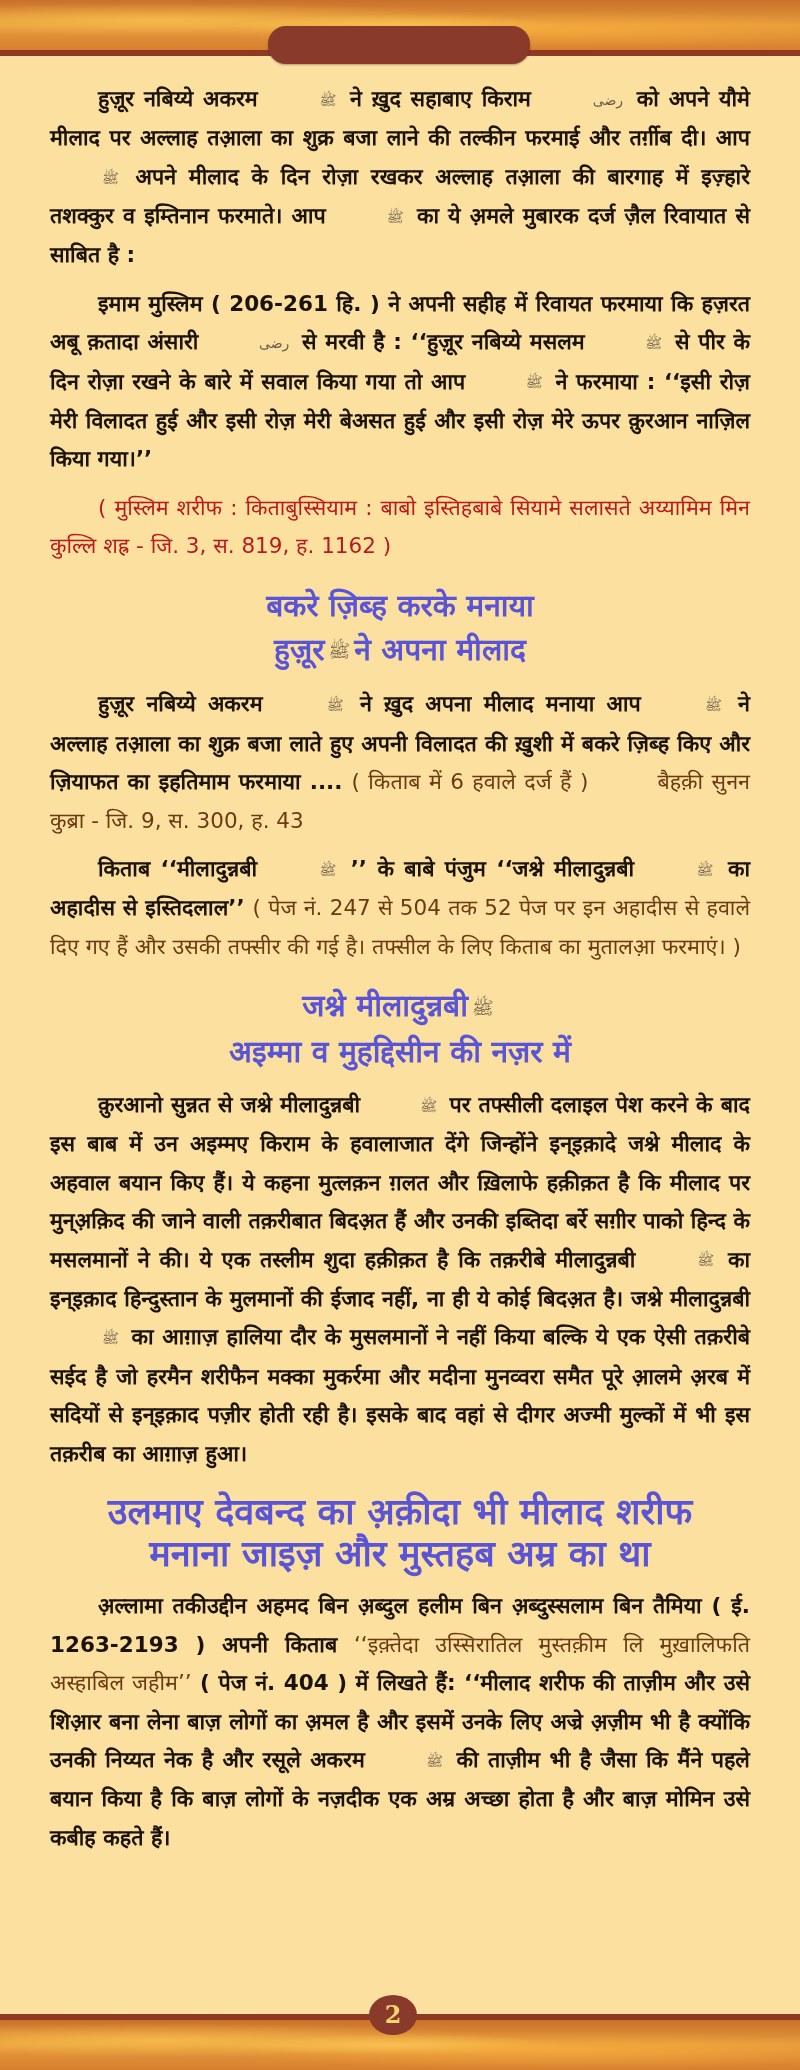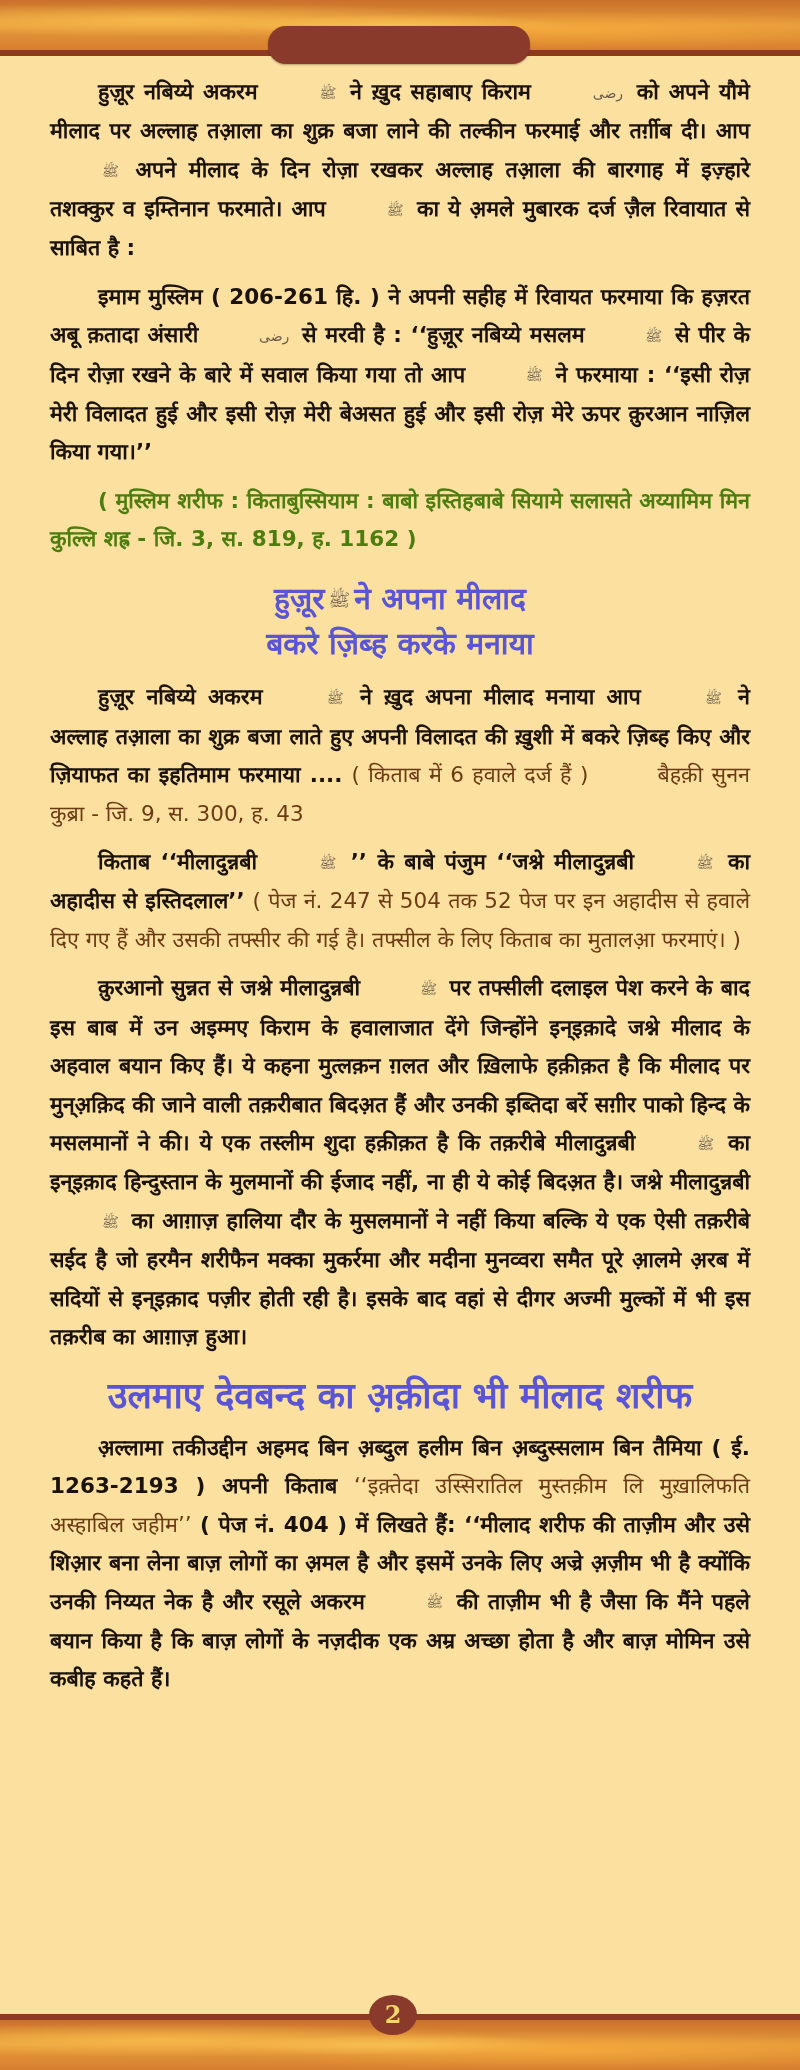--- a/index.html
+++ b/index.html
@@ -24,26 +24,26 @@
     background: #8a3a2a; border-radius: 18px;
     box-shadow: 0 1px 2px rgba(0,0,0,0.3);
   }
   .page-num {
     position: absolute; left: 369px; top: 1995px; width: 48px; height: 40px;
     background: #8a3a2a; border-radius: 50%;
     color: #f3d66e; font-family: "DejaVu Serif", serif; font-weight: bold;
     font-size: 24px; text-align: center; line-height: 40px; z-index: 2;
   }
   .content {
-    position: absolute; left: 50px; top: 73px; width: 700px;
+    position: absolute; left: 50px; top: 80px; width: 700px;
     color: #1b120c;
     font-size: 21.5px; line-height: 38.5px; font-weight: bold;
   }
   .content p { margin: 0 0 10px 0; text-align: justify; text-indent: 48px; }
-  .ref { color: #4d7c0f; font-weight: bold; }
+  .ref { color: #b91c1c; font-weight: normal; }
   .ref-inline { color: #6b3a12; font-weight: normal; margin-top: 47px; }
   .heading {
     color: #5a55d6; text-align: center; font-size: 30px; line-height: 44px;
     font-weight: bold; margin: 18px 0 12px 0;
   }
   .heading.small { font-size: 36px; line-height: 42px; }
   .seal {
     display: inline-block; color: #6b5a4a; font-size: 14px; font-weight: normal;
     padding: 0 4px; vertical-align: middle; font-family: "DejaVu Serif", serif;
   }
@@ -75,22 +75,22 @@
     <span>से मरवी है : ‘‘हुज़ूर नबिय्ये मसलम</span>
     <span class="seal">ﷺ</span>
     <span>से पीर के दिन रोज़ा रखने के बारे में सवाल किया गया तो आप</span>
     <span class="seal">ﷺ</span>
     <span>ने फरमाया : ‘‘इसी रोज़ मेरी विलादत हुई और इसी रोज़ मेरी बेअसत हुई और इसी रोज़ मेरे ऊपर क़ुरआन नाज़िल किया गया।’’</span>
   </p>
 
   <p class="ref">( मुस्लिम शरीफ : किताबुस्सियाम : बाबो इस्तिहबाबे सियामे सलासते अय्यामिम मिन कुल्लि शह्र - जि. 3, स. 819, ह. 1162 )</p>
 
   <div class="heading">
+    <div>बकरे ज़िब्ह करके मनाया</div>
     <div><span>हुज़ूर</span><span class="seal">ﷺ</span><span>ने अपना मीलाद</span></div>
-    <div>बकरे ज़िब्ह करके मनाया</div>
   </div>
 
   <p>
     <span>हुज़ूर नबिय्ये अकरम</span>
     <span class="seal">ﷺ</span>
     <span>ने ख़ुद अपना मीलाद मनाया आप</span>
     <span class="seal">ﷺ</span>
     <span>ने अल्लाह तआ़ला का शुक्र बजा लाते हुए अपनी विलादत की ख़ुशी में बकरे ज़िब्ह किए और ज़ियाफत का इहतिमाम फरमाया ....</span>
     <span class="ref-inline">( किताब में 6 हवाले दर्ज हैं )</span>
     <span class="ref-inline" style="margin-left:60px">बैहक़ी सुनन कुब्रा - जि. 9, स. 300, ह. 43</span>
@@ -98,33 +98,38 @@
 
   <p>
     <span>किताब ‘‘मीलादुन्नबी</span>
     <span class="seal">ﷺ</span>
     <span>’’ के बाबे पंजुम ‘‘जश्ने मीलादुन्नबी</span>
     <span class="seal">ﷺ</span>
     <span>का अहादीस से इस्तिदलाल’’</span>
     <span class="ref-inline">( पेज नं. 247 से 504 तक 52 पेज पर इन अहादीस से हवाले दिए गए हैं और उसकी तफ्सीर की गई है। तफ्सील के लिए किताब का मुतालआ़ फरमाएं। )</span>
   </p>
 
+  <div class="heading">
+    <div><span>जश्ने मीलादुन्नबी</span><span class="seal">ﷺ</span></div>
+    <div>अइम्मा व मुहद्दिसीन की नज़र में</div>
+  </div>
 
   <p>
     <span>क़ुरआनो सुन्नत से जश्ने मीलादुन्नबी</span>
     <span class="seal">ﷺ</span>
     <span>पर तफ्सीली दलाइल पेश करने के बाद इस बाब में उन अइम्मए किराम के हवालाजात देंगे जिन्होंने इन्इक़ादे जश्ने मीलाद के अहवाल बयान किए हैं। ये कहना मुत्लक़न ग़लत और ख़िलाफे हक़ीक़त है कि मीलाद पर मुन्अ़क़िद की जाने वाली तक़रीबात बिदअ़त हैं और उनकी इब्तिदा बर्रे सग़ीर पाको हिन्द के मसलमानों ने की। ये एक तस्लीम शुदा हक़ीक़त है कि तक़रीबे मीलादुन्नबी</span>
     <span class="seal">ﷺ</span>
     <span>का इन्इक़ाद हिन्दुस्तान के मुलमानों की ईजाद नहीं, ना ही ये कोई बिदअ़त है। जश्ने मीलादुन्नबी</span>
     <span class="seal">ﷺ</span>
     <span>का आग़ाज़ हालिया दौर के मुसलमानों ने नहीं किया बल्कि ये एक ऐसी तक़रीबे सईद है जो हरमैन शरीफैन मक्का मुकर्रमा और मदीना मुनव्वरा समैत पूरे आ़लमे अ़रब में सदियों से इन्इक़ाद पज़ीर होती रही है। इसके बाद वहां से दीगर अज्मी मुल्कों में भी इस तक़रीब का आग़ाज़ हुआ।</span>
   </p>
 
   <div class="heading small">
     <div>उलमाए देवबन्द का अ़क़ीदा भी मीलाद शरीफ</div>
+    <div>मनाना जाइज़ और मुस्तहब अम्र का था</div>
   </div>
 
 
   <p>
     <span>अ़ल्लामा तकीउद्दीन अहमद बिन अ़ब्दुल हलीम बिन अ़ब्दुस्सलाम बिन तैमिया ( ई. 1263-2193 ) अपनी किताब</span>
     <span class="ref-inline">‘‘इक़्तेदा उस्सिरातिल मुस्तक़ीम लि मुख़ालिफति अस्हाबिल जहीम’’</span>
     <span>( पेज नं. 404 ) में लिखते हैं: ‘‘मीलाद शरीफ की ताज़ीम और उसे शिआ़र बना लेना बाज़ लोगों का अ़मल है और इसमें उनके लिए अज्रे अ़ज़ीम भी है क्योंकि उनकी निय्यत नेक है और रसूले अकरम</span>
     <span class="seal">ﷺ</span>
     <span>की ताज़ीम भी है जैसा कि मैंने पहले बयान किया है कि बाज़ लोगों के नज़दीक एक अम्र अच्छा होता है और बाज़ मोमिन उसे कबीह कहते हैं।</span>
   </p>

